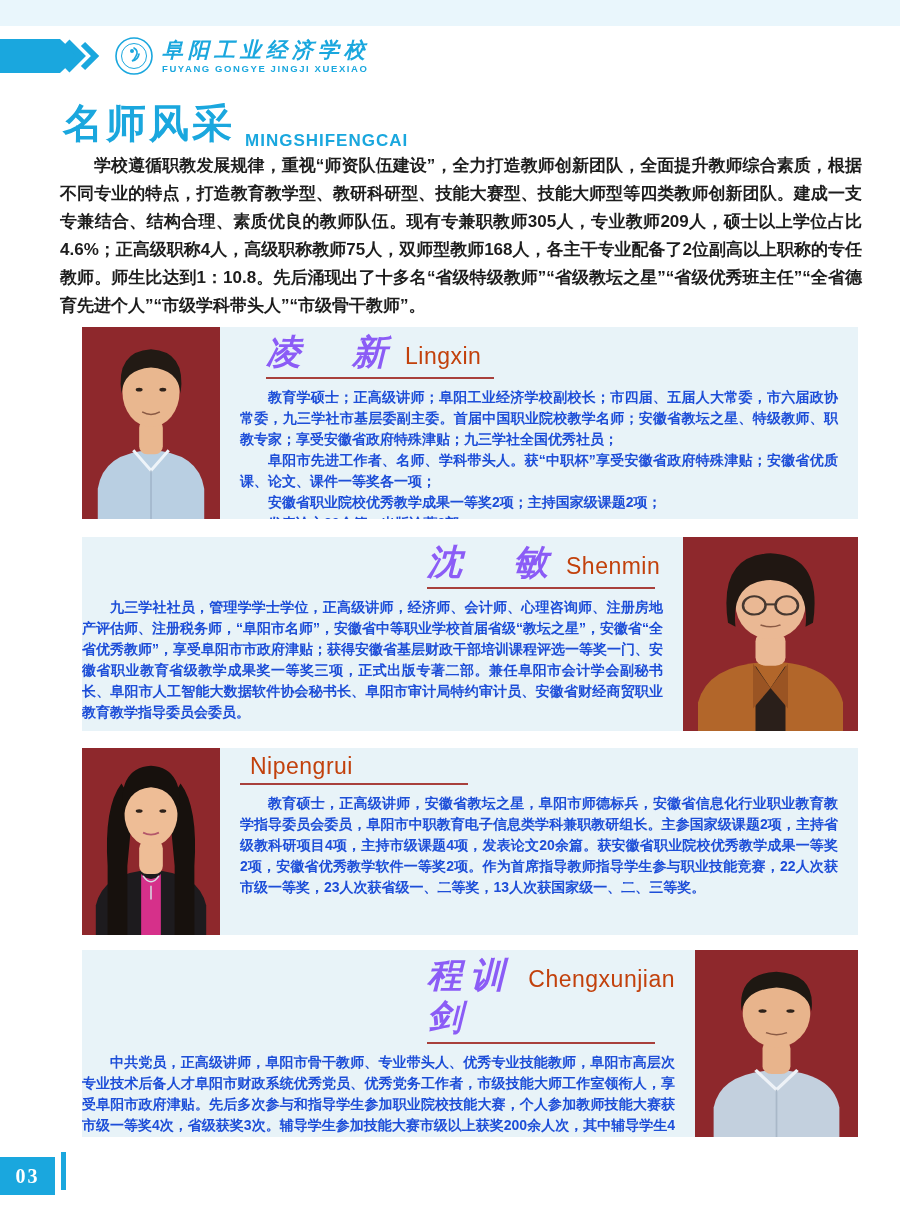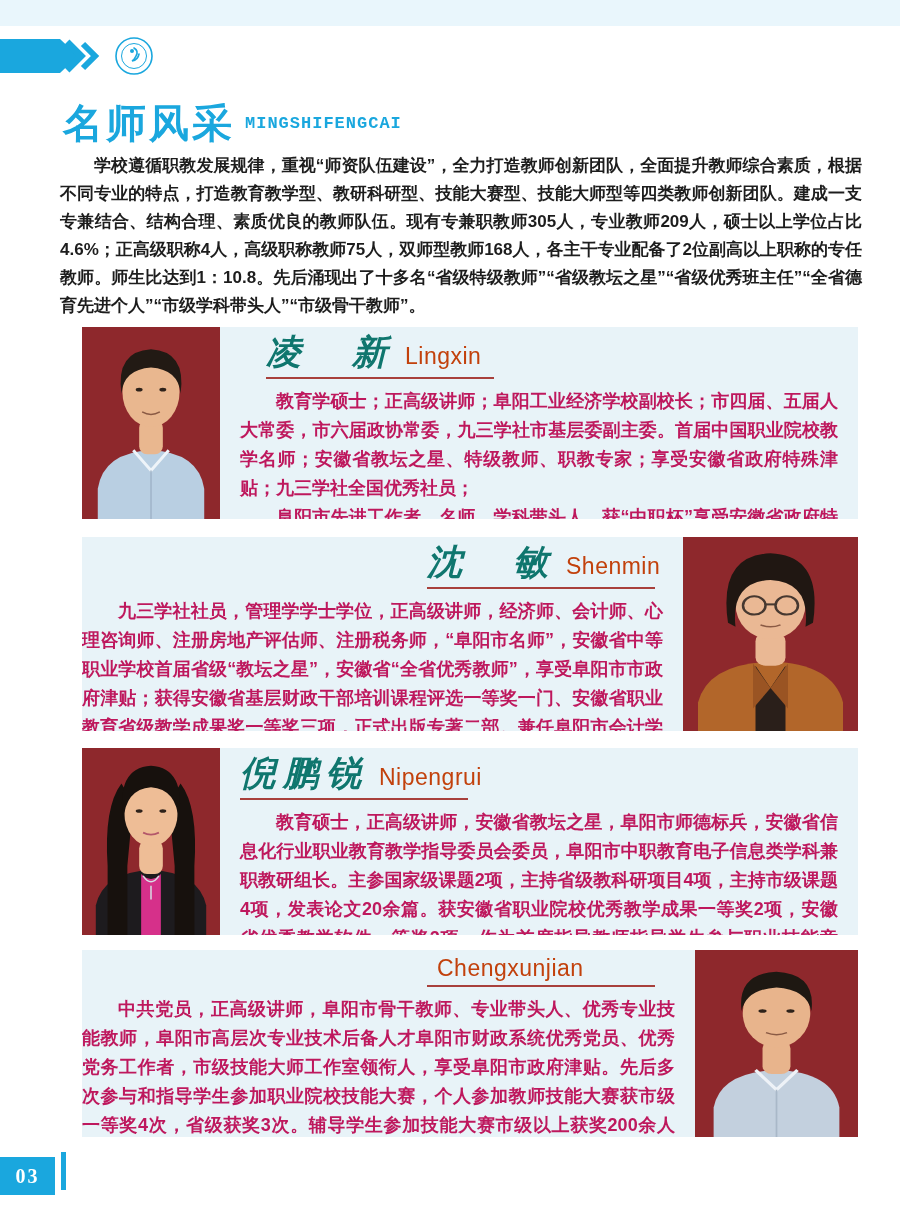--- a/index.html
+++ b/index.html
@@ -18,23 +18,23 @@
   .school-cn{
     font-family:"Liberation Serif",serif;font-style:italic;font-weight:bold;
     font-size:21px;color:#1aa7de;letter-spacing:5px;line-height:24px;
   }
   .school-py{
     font-family:"Liberation Sans",sans-serif;font-weight:bold;
     font-size:9.5px;color:#1aa7de;letter-spacing:1.6px;margin-top:1px;
   }
 
   
-  .page-title-row{position:absolute;top:96px;left:63px;display:flex;align-items:center;}
+  .page-title-row{position:absolute;top:96px;left:63px;display:flex;align-items:flex-end;}
   .title-cn{font-size:40px;font-weight:bold;color:#1aa7de;letter-spacing:3px;}
-  .title-py{font-size:17px;font-weight:bold;color:#1aa7de;margin-left:10px;letter-spacing:1px;font-family:Liberation Mono, monospace;}
+  .title-py{font-size:17px;font-weight:bold;color:#1aa7de;margin-left:10px;letter-spacing:1px;}
 
   
   .intro{
     position:absolute;top:152px;left:60px;width:802px;
     font-size:17px;line-height:28px;font-weight:bold;color:#1d1d1d;
     text-align:justify;text-indent:2em;
   }
 
   
   .cards{position:absolute;top:327px;left:82px;width:776px;}
@@ -45,30 +45,30 @@
   .card-4{height:187px;}
   .photo{flex:0 0 auto;height:100%;}
   .photo svg{display:block;width:100%;height:100%;}
   .pw-138{width:138px;} .pw-175{width:175px;} .pw-163{width:163px;}
   .content{flex:1 1 auto;padding:5px 20px 0 20px;min-width:0;}
   .content.tight-left{padding-left:0;}
 
   .name-row{display:flex;align-items:baseline;}
   .name-cn{
     font-family:"Liberation Serif",serif;font-style:italic;font-weight:bold;
-    font-size:35px;line-height:42px;color:#0f766e;letter-spacing:8px;
+    font-size:35px;line-height:42px;color:#8b5cf6;letter-spacing:8px;
   }
   .name-py{
     font-family:Liberation Sans, sans-serif;font-size:23px;color:#c2410c;
     margin-left:10px;letter-spacing:0.5px;
   }
   .name-underline{height:0;border-bottom:2px solid #a8403c;width:228px;margin-top:3px;}
   .off-a{margin-left:26px;} .off-b{margin-left:345px;} .off-0{margin-left:0;}
 
-  .bio{margin-top:8px;color:#be185d;font-size:18px;line-height:29px;font-weight:bold;text-align:justify;}
+  .bio{margin-top:8px;color:#1d4ed8;font-size:14px;line-height:21px;font-weight:bold;text-align:justify;}
   .bio p{margin:0;text-indent:2em;}
 
   
   .page-num-box{
     position:absolute;left:0;top:1157px;width:55px;height:38px;background:#1aa7de;
     display:flex;align-items:center;justify-content:center;
     color:#ffffff;font-family:"Liberation Serif",serif;font-weight:bold;font-size:20px;letter-spacing:2px;
   }
   .page-bar{position:absolute;left:61px;top:1152px;width:5px;height:38px;background:#1aa7de;}
 </style>
@@ -86,20 +86,24 @@
     </svg>
   </div>
   <div class="logo">
     <svg viewBox="0 0 40 40" width="40" height="40">
       <circle cx="20" cy="20" r="18" fill="#ffffff" stroke="#1aa7de" stroke-width="1.6"></circle>
       <circle cx="20" cy="20" r="12.5" fill="none" stroke="#1aa7de" stroke-width="1"></circle>
       <path d="M20,12 q5,3 2,8 q-2,4 -4,5 q6,-1 7,-7" fill="none" stroke="#1aa7de" stroke-width="1.6" stroke-linecap="round"></path>
       <circle cx="18" cy="15" r="2" fill="#1aa7de"></circle>
     </svg>
   </div>
+  <div class="school-names">
+    <div class="school-cn">阜阳工业经济学校</div>
+    <div class="school-py">FUYANG GONGYE JINGJI XUEXIAO</div>
+  </div>
 </div>
 
 <div class="page-title-row">
   <span class="title-cn">名师风采</span>
   <span class="title-py">MINGSHIFENGCAI</span>
 </div>
 
 <div class="intro">学校遵循职教发展规律，重视“师资队伍建设”，全力打造教师创新团队，全面提升教师综合素质，根据不同专业的特点，打造教育教学型、教研科研型、技能大赛型、技能大师型等四类教师创新团队。建成一支专兼结合、结构合理、素质优良的教师队伍。现有专兼职教师305人，专业教师209人，硕士以上学位占比4.6%；正高级职称4人，高级职称教师75人，双师型教师168人，各主干专业配备了2位副高以上职称的专任教师。师生比达到1：10.8。先后涌现出了十多名“省级特级教师”“省级教坛之星”“省级优秀班主任”“全省德育先进个人”“市级学科带头人”“市级骨干教师”。</div>
 
 <div class="cards">
@@ -176,33 +180,33 @@
         <path d="M42,74 Q34,20 70,18 Q106,20 98,74 Q96,42 70,40 Q44,42 42,74 Z" fill="#17110d"></path>
         <ellipse cx="58" cy="64" rx="3.5" ry="1.8" fill="#2e221a"></ellipse>
         <ellipse cx="82" cy="64" rx="3.5" ry="1.8" fill="#2e221a"></ellipse>
         <path d="M62,86 Q70,90 78,86" fill="none" stroke="#b3576a" stroke-width="1.8"></path>
         <path d="M62,130 Q70,142 78,130" fill="none" stroke="#d8dfe6" stroke-width="1.5"></path>
         <line x1="70" y1="140" x2="70" y2="154" stroke="#d8dfe6" stroke-width="1.5"></line>
       </svg>
     </div>
     <div class="content">
       <div class="name-row off-0">
-        <span class="name-cn">倪鹏锐</span>
         <span class="name-py">Nipengrui</span>
       </div>
       <div class="name-underline off-0"></div>
       <div class="bio">
         <p>教育硕士，正高级讲师，安徽省教坛之星，阜阳市师德标兵，安徽省信息化行业职业教育教学指导委员会委员，阜阳市中职教育电子信息类学科兼职教研组长。主参国家级课题2项，主持省级教科研项目4项，主持市级课题4项，发表论文20余篇。获安徽省职业院校优秀教学成果一等奖2项，安徽省优秀教学软件一等奖2项。作为首席指导教师指导学生参与职业技能竞赛，22人次获市级一等奖，23人次获省级一、二等奖，13人次获国家级一、二、三等奖。</p>
       </div>
     </div>
   </section>
 
   <section class="card card-4">
     <div class="content tight-left">
       <div class="name-row off-b">
+        <span class="name-cn">程训剑</span>
         <span class="name-py">Chengxunjian</span>
       </div>
       <div class="name-underline off-b"></div>
       <div class="bio">
         <p>中共党员，正高级讲师，阜阳市骨干教师、专业带头人、优秀专业技能教师，阜阳市高层次专业技术后备人才阜阳市财政系统优秀党员、优秀党务工作者，市级技能大师工作室领衔人，享受阜阳市政府津贴。先后多次参与和指导学生参加职业院校技能大赛，个人参加教师技能大赛获市级一等奖4次，省级获奖3次。辅导学生参加技能大赛市级以上获奖200余人次，其中辅导学生4次代表安徽省冲进国赛并取得二等奖、三等奖各2次的较好成绩。</p>
       </div>
     </div>
     <div class="photo pw-163">
       <svg viewBox="0 0 140 190" preserveAspectRatio="none">
         <rect width="140" height="190" fill="#8e282c"></rect>

